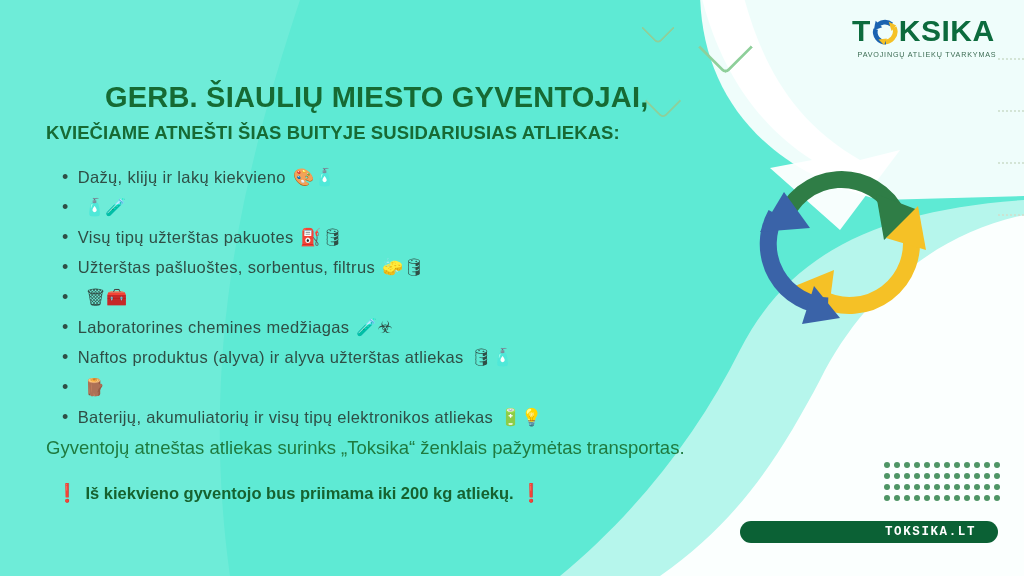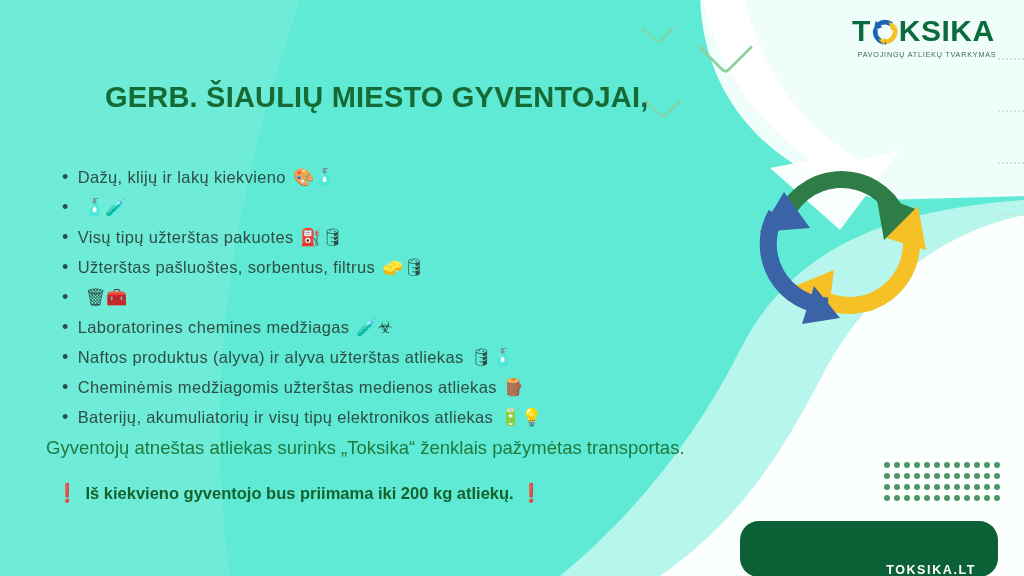--- a/index.html
+++ b/index.html
@@ -162,28 +162,29 @@
     align-items: center;
     gap: 7px;
   }
   .warn .bang { font-size: 18px; }
 
   .cta {
     position: absolute;
     left: 740px;
     top: 521px;
     width: 258px;
-    height: 56px;
+    height: 22px;
     background: #0b6135;
     border-radius: 19px;
     display: flex;
-    align-items: flex-end;
+    align-items: center;
     justify-content: flex-end;
     padding-right: 22px;
     box-sizing: border-box;
+    font-family: Liberation Mono, monospace;
   }
   .cta span {
     color: #ffffff;
     font-size: 12.5px;
     font-weight: 700;
     letter-spacing: 1.6px;
   }
 </style>
 </head>
 <body>
@@ -289,20 +290,21 @@
             <path d="M5,12 A11,11 0 0 0 16,26" fill="none" stroke="#1b63b0" stroke-width="5"></path>
             <polygon points="17,22 14,29 8,23" fill="#f5c126"></polygon>
           </svg></span><span>KSIKA</span>
     </div>
     <div class="logo-tag">PAVOJINGŲ ATLIEKŲ TVARKYMAS</div>
   </div>
 
   <div class="content">
 
     <div class="headline">GERB. ŠIAULIŲ MIESTO GYVENTOJAI,</div>
+    <div class="subhead">KVIEČIAME ATNEŠTI ŠIAS BUITYJE SUSIDARIUSIAS ATLIEKAS:</div>
 
     <div class="bullets">
       <div class="bullet">
         <span class="dot">•</span>
         <span class="txt">Dažų, klijų ir lakų kiekvieno</span>
         <span class="emo">🎨🧴</span>
       </div>
       <div class="bullet">
         <span class="dot">•</span>
         <span class="emo">🧴🧪</span>
@@ -326,21 +328,20 @@
         <span class="txt">Laboratorines chemines medžiagas</span>
         <span class="emo">🧪☣</span>
       </div>
       <div class="bullet">
         <span class="dot">•</span>
         <span class="txt">Naftos produktus (alyva) ir alyva užterštas atliekas</span>
         <span class="emo">🛢🧴</span>
       </div>
       <div class="bullet">
         <span class="dot">•</span>
-        <span class="txt">Cheminėmis medžiagomis užterštas medienos atliekas</span>
         <span class="emo">🪵</span>
       </div>
       <div class="bullet">
         <span class="dot">•</span>
         <span class="txt">Baterijų, akumuliatorių ir visų tipų elektronikos atliekas</span>
         <span class="emo">🔋💡</span>
       </div>
     </div>
 
     <div class="note">Gyventojų atneštas atliekas surinks „Toksika“ ženklais pažymėtas transportas.</div>

